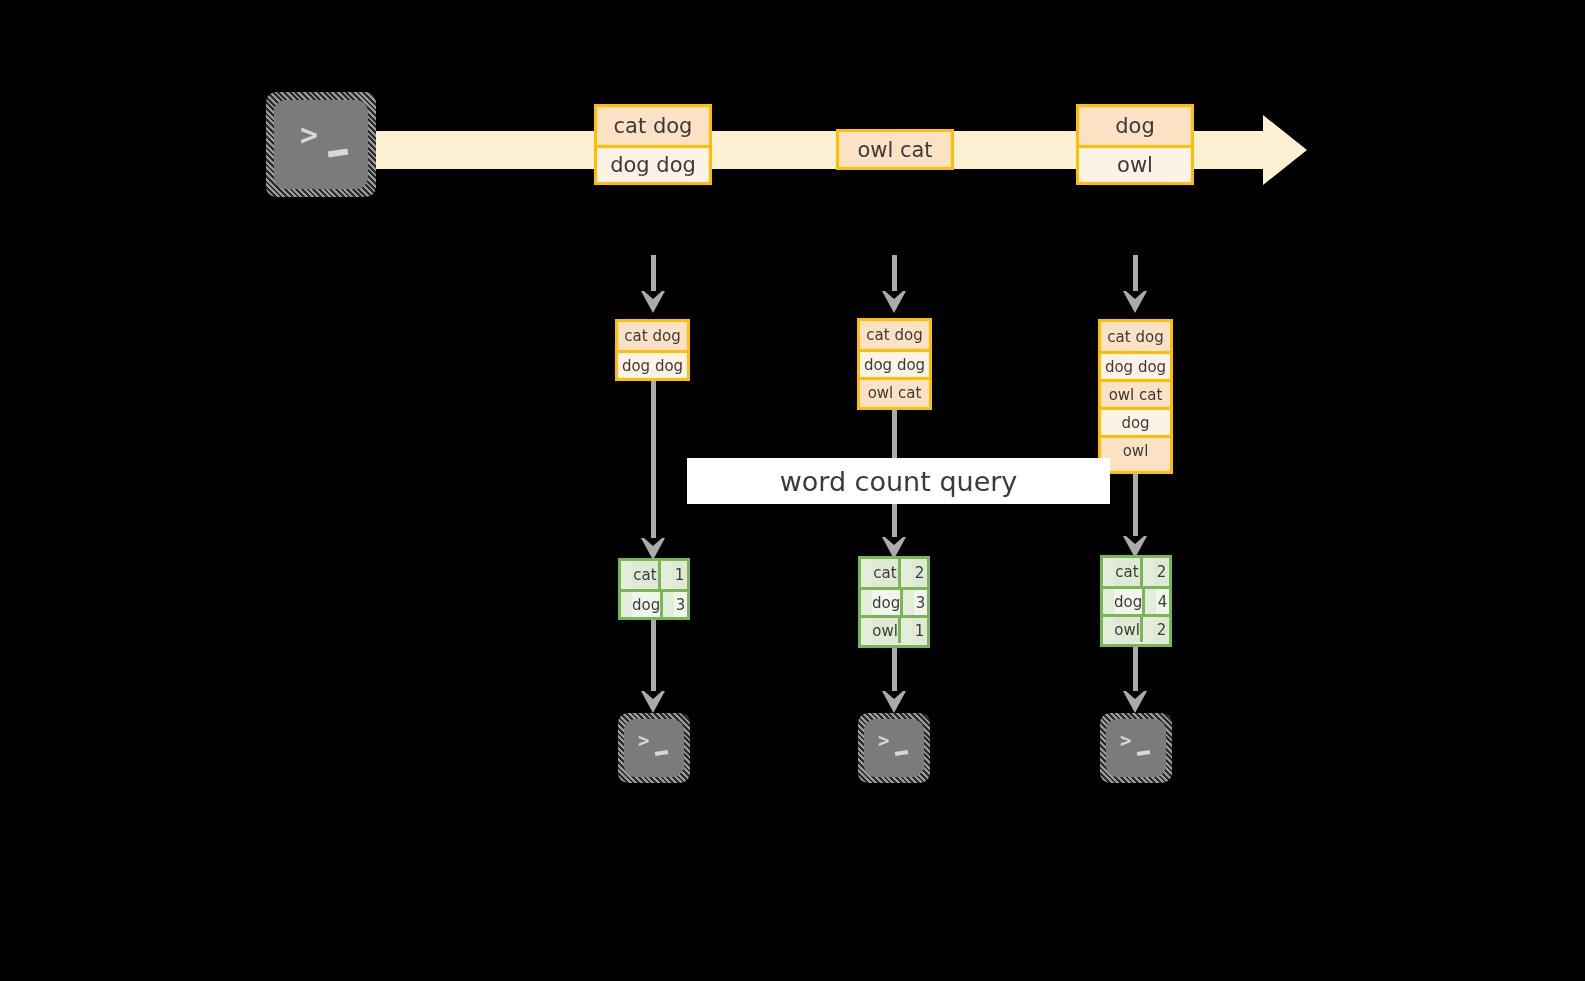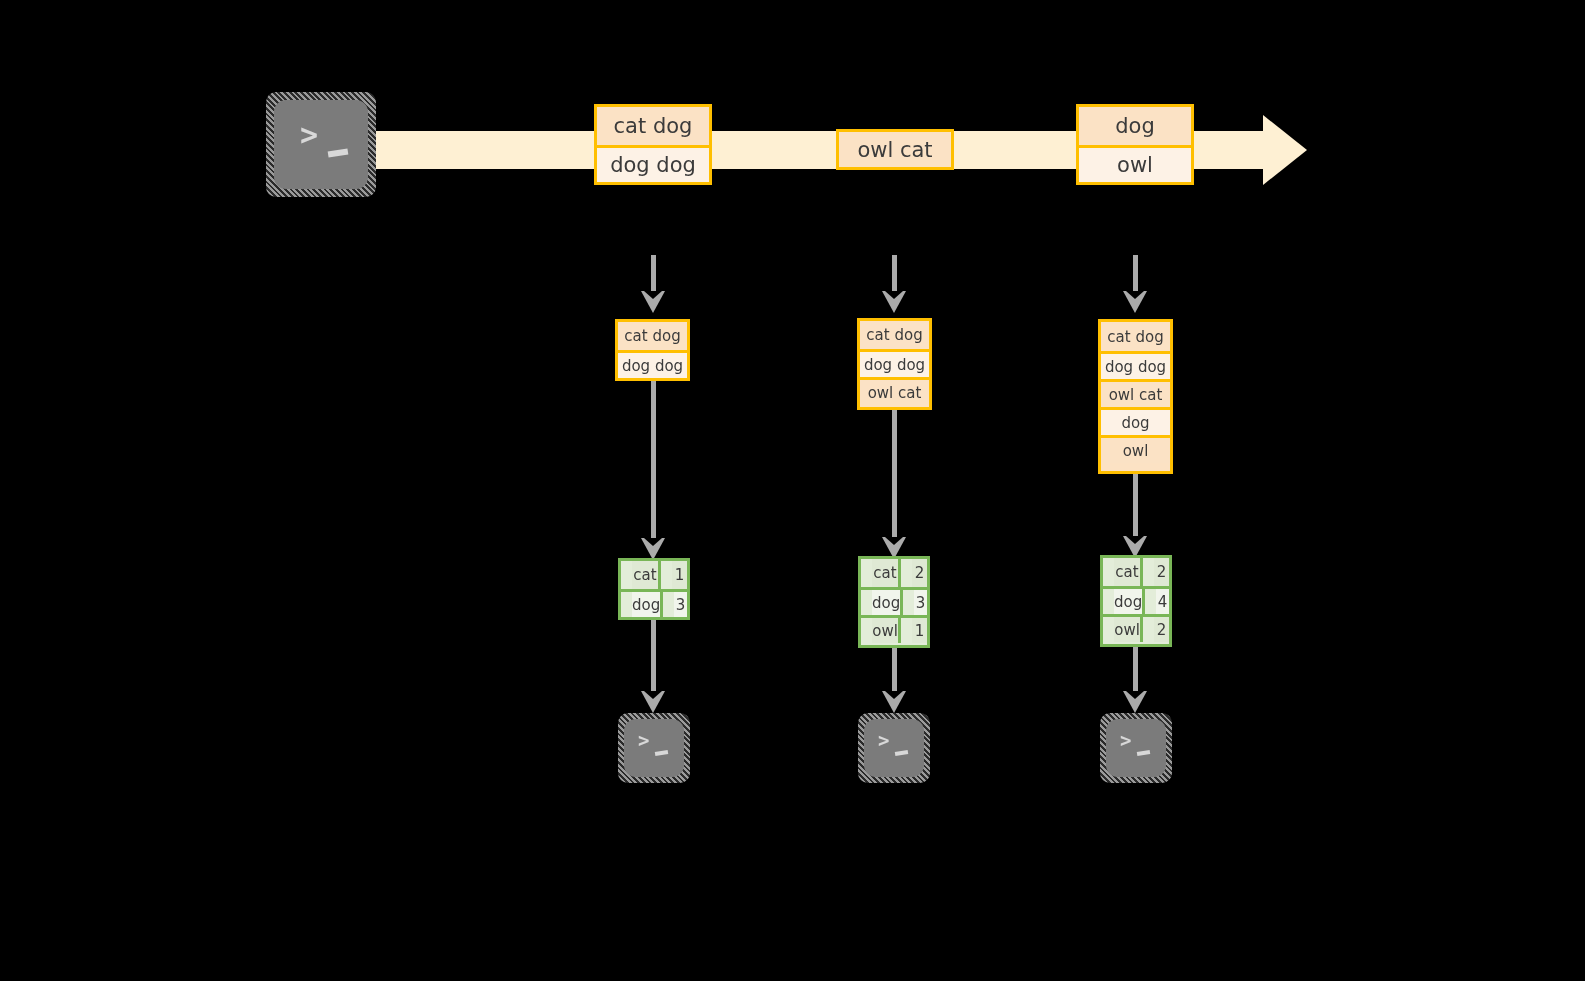--- a/index.html
+++ b/index.html
@@ -244,20 +244,21 @@
   <div class="vhead-notch" style="left:1126px; top:291px; border-width:8px 9px 0 9px;"></div>
 
   <div class="obox" style="left:1098px; top:319px; width:75px; height:155px;">
     <div class="orow dark" style="height:29px; font-size:15px;">cat dog</div>
     <div class="orow light sep" style="height:28px; font-size:15px;">dog dog</div>
     <div class="orow dark sep" style="height:28px; font-size:15px;">owl cat</div>
     <div class="orow light sep" style="height:28px; font-size:15px;">dog</div>
     <div class="orow dark sep" style="height:28px; font-size:15px;">owl</div>
   </div>
 
+  <div class="qlabel" style="left:687px; top:458px; width:423px; height:46px; font-size:27px;">word count query</div>
 
   <div class="vline" style="left:1133px; top:474px; height:68px;"></div>
   <div class="vhead" style="left:1123px; top:536px; border-width:22px 12px 0 12px;"></div>
   <div class="vhead-notch" style="left:1126px; top:536px; border-width:8px 9px 0 9px;"></div>
 
   <div class="gbox" style="left:1100px; top:555px; width:72px; height:92px;">
     <div class="grow dark" style="height:28px;">
       <div class="gcell key" style="width:43px; font-size:15px;">cat</div>
       <div class="gcell val" style="width:23px; font-size:15px;">2</div>
     </div>

